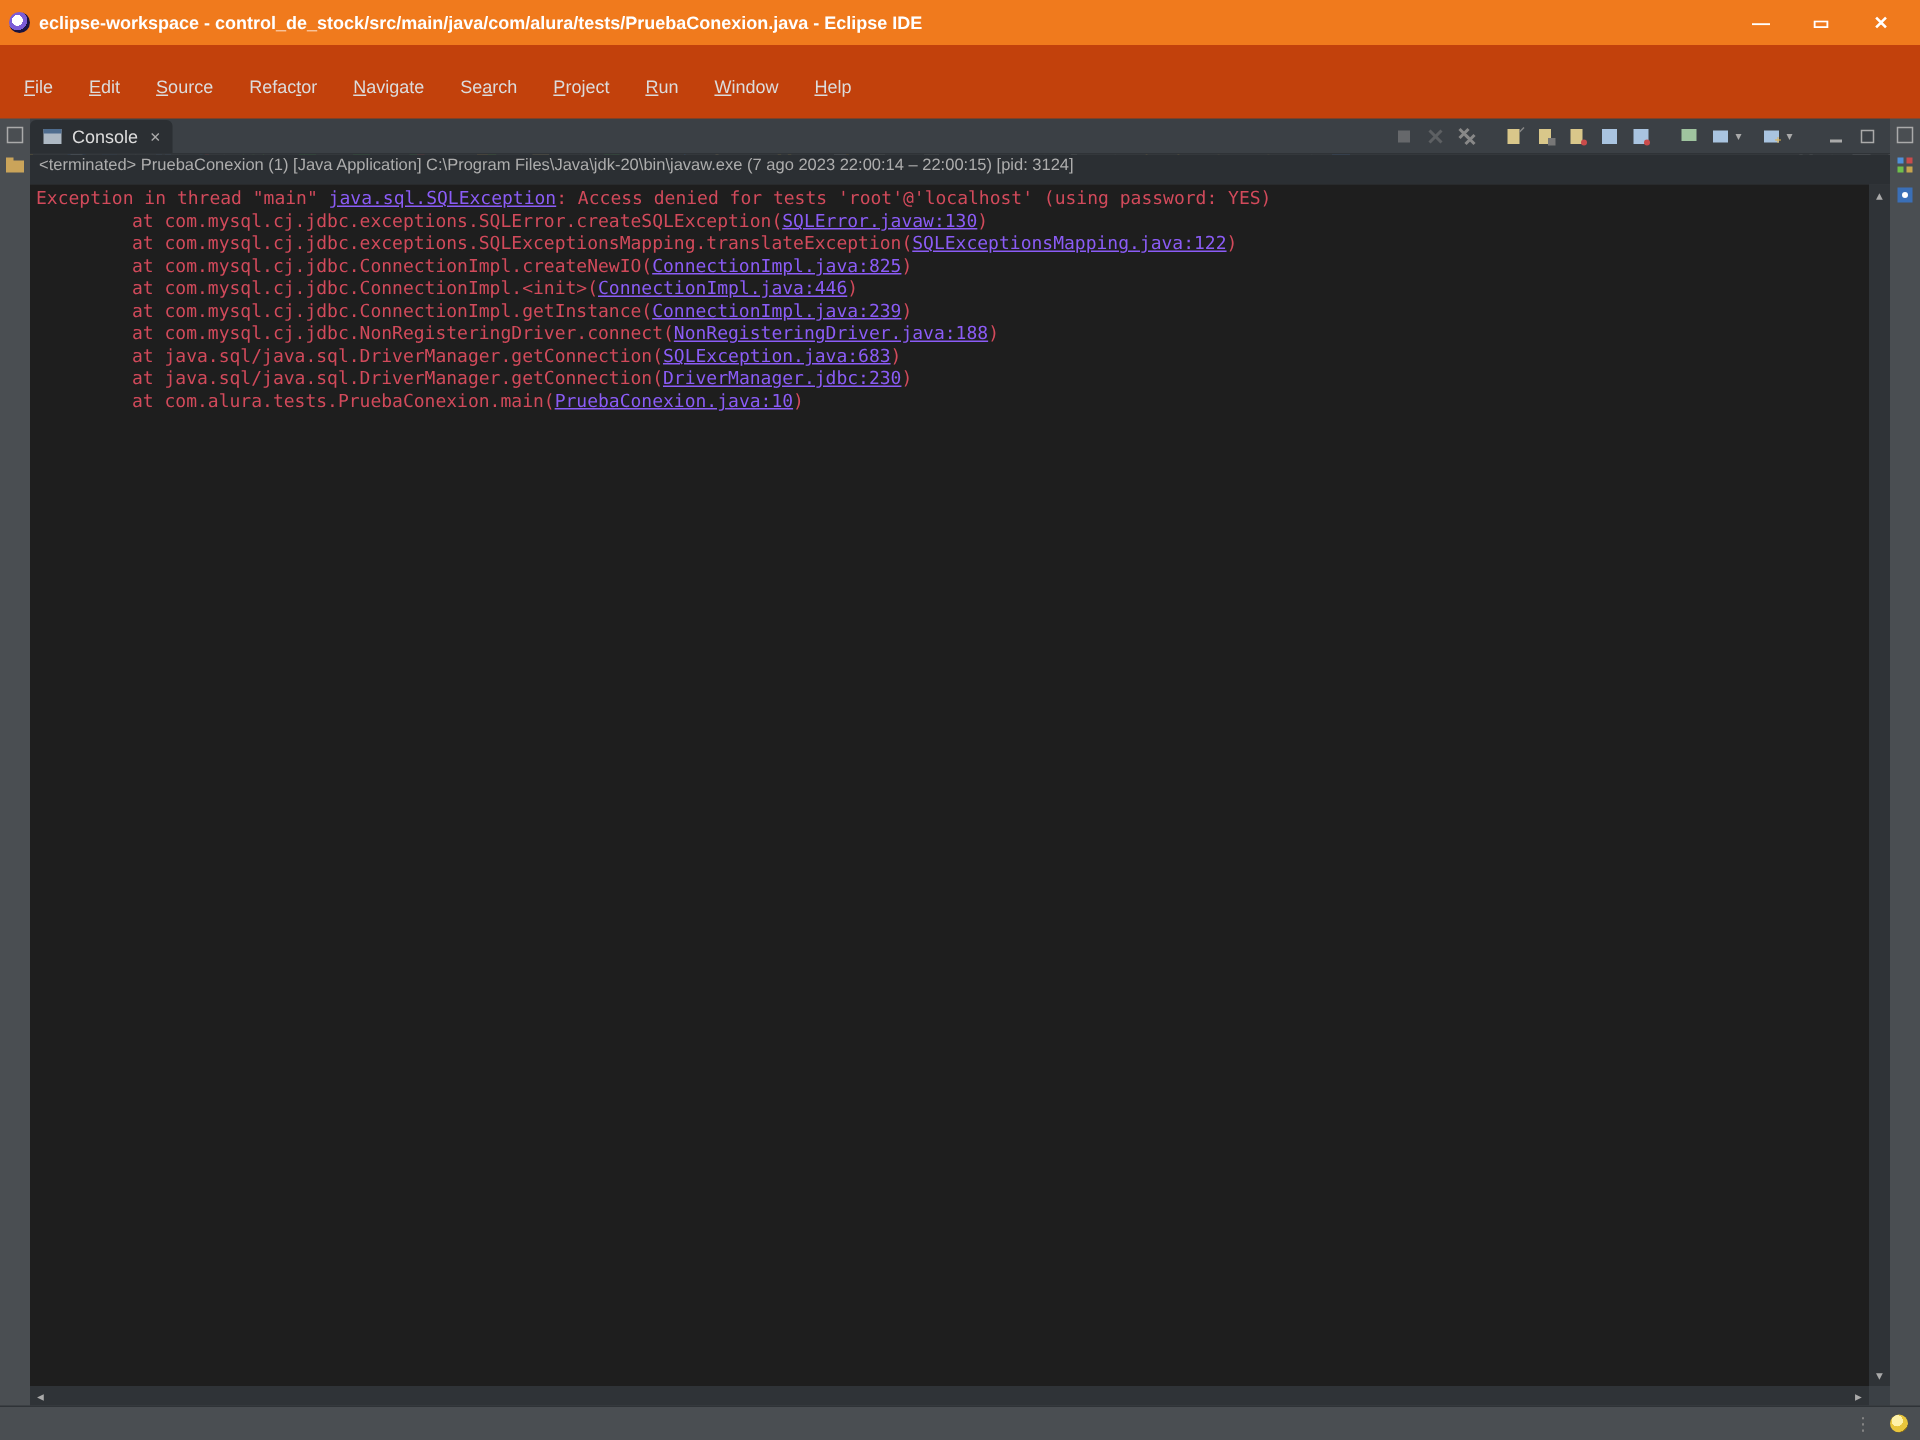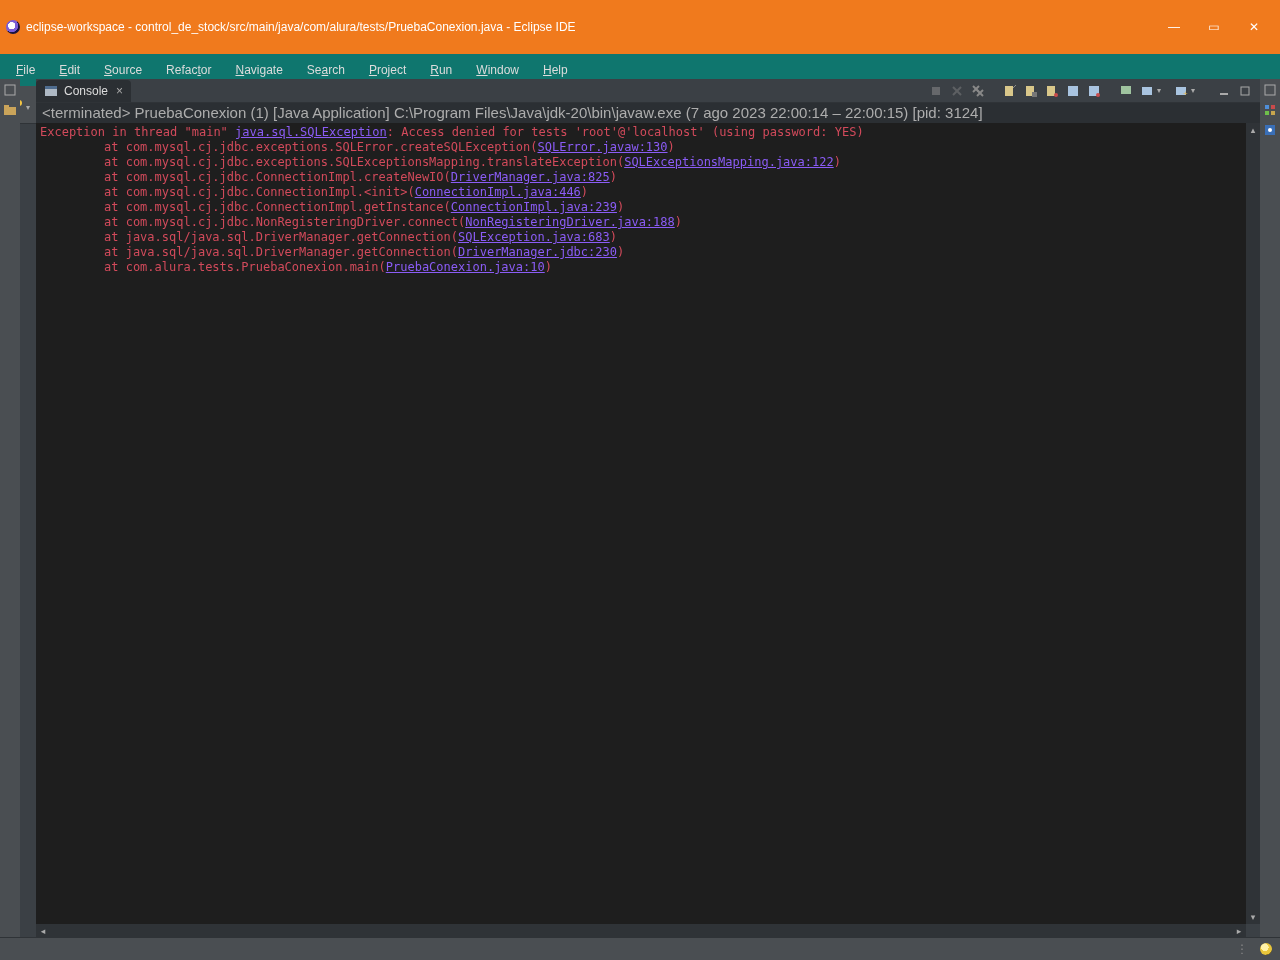--- a/index.html
+++ b/index.html
@@ -1,51 +1,51 @@
 <!DOCTYPE html>
 <html><head>
 <meta charset="utf-8">
 <style>
   html,body{margin:0;padding:0;height:100%;font-family:"Segoe UI",Tahoma,sans-serif;font-size:12px;background:#3b4045;color:#c9c9c9;}
   
-  .titlebar{height:30px;background:#f07a1d;display:flex;align-items:center;padding:12px 6px;color:#fff;font-size:12px;}
+  .titlebar{height:30px;background:#f07a1d;display:flex;align-items:center;padding:0 6px;color:#fff;font-size:12px;font-weight:bold;}
   .titlebar .eclipse-logo{width:14px;height:14px;border-radius:50%;background:radial-gradient(circle at 40% 40%,#fff 0 30%,#7b5cd6 31% 55%,#1a1340 56% 100%);margin-right:6px;}
   .titlebar .spacer{flex:1;}
   .win-btn{width:40px;height:22px;display:flex;align-items:center;justify-content:center;color:#fff;font-size:12px;}
   
-  .menubar{height:24px;background:#0f766e;display:flex;align-items:center;padding:4px 4px;font-size:12px;}
+  .menubar{height:24px;background:#c2410c;display:flex;align-items:center;padding:16px 4px;font-size:12px;}
   .menubar .mi{padding:3px 12px;color:#dcdcdc;}
   .menubar .mi u{text-decoration:underline;}
   
   .toolbar-row{background:#4a4e52;border-bottom:1px solid #2f3337;height:28px;display:flex;align-items:center;padding:2px 4px;gap:2px;}
   .tbitem{width:22px;height:22px;display:flex;align-items:center;justify-content:center;border-radius:2px;}
   .tbsep{width:4px;height:20px;border-left:1px dotted #777;margin:0 2px;}
   .tbitem svg{width:16px;height:16px;}
   .tb-dd{width:10px;color:#aaa;font-size:8px;margin-left:-2px;margin-right:2px;align-self:center;}
   .toolbar-row .spacer{flex:1;}
   
   .grip{height:5px;background:#4a4e52;}
   
   .persp{display:flex;gap:2px;}
   
   .workbench{position:absolute;top:79px;bottom:22px;left:0;right:0;display:flex;}
   .gutL{width:20px;background:#4a4e52;display:flex;flex-direction:column;align-items:center;padding-top:4px;gap:6px;}
   .gutR{width:20px;background:#4a4e52;display:flex;flex-direction:column;align-items:center;padding-top:4px;gap:6px;}
   .gut-ico{width:14px;height:14px;display:flex;align-items:center;justify-content:center;}
-  .centerCol{flex:1;display:flex;flex-direction:column;min-width:0;padding-left:16px;}
+  .centerCol{flex:1;display:flex;flex-direction:column;min-width:0;}
   
   .tabbar{height:23px;background:#3b4045;display:flex;align-items:flex-end;border-bottom:1px solid #2f3337;position:relative;}
   .tab{background:#2b2f33;color:#ddd;height:22px;display:flex;align-items:center;padding:0 6px 0 8px;gap:6px;border-top-left-radius:4px;border-top-right-radius:4px;font-size:12px;}
   .tab .icon{width:14px;height:14px;}
   .tab .closex{color:#aaa;font-size:12px;padding:0 2px;}
   .tabbar .tbactions{position:absolute;right:6px;top:0;height:23px;display:flex;align-items:center;gap:3px;}
   .tb-small{width:18px;height:18px;display:flex;align-items:center;justify-content:center;border-radius:2px;}
   .tb-small svg{width:14px;height:14px;}
   
-  .proc-line{height:18px;background:#2b2f33;color:#adadad;font-size:15px;padding:1px 6px;white-space:nowrap;overflow:hidden;}
+  .proc-line{height:18px;background:#2b2f33;color:#adadad;font-size:11px;padding:1px 6px;white-space:nowrap;overflow:hidden;}
   
   .console-wrap{flex:1;position:relative;min-height:0;}
   .console{position:absolute;left:0;right:14px;top:0;bottom:14px;background:#1e1e1e;color:#ccc;font-family:Consolas,monospace;font-size:12px;line-height:15px;padding:2px 4px;overflow:hidden;white-space:pre;}
   .vscroll{position:absolute;right:0;top:0;bottom:14px;width:14px;background:#2f3337;}
   .vscroll .up,.vscroll .dn{height:14px;display:flex;align-items:center;justify-content:center;color:#aaa;font-size:9px;}
   .vscroll .dn{position:absolute;bottom:0;width:100%;}
   .hscroll{position:absolute;left:0;right:14px;bottom:0;height:14px;background:#2f3337;}
   .hscroll .lf,.hscroll .rt{width:14px;height:14px;display:flex;align-items:center;justify-content:center;color:#aaa;font-size:9px;}
   .hscroll .rt{position:absolute;right:0;top:0;}
   .err{color:#d24a5b;}
@@ -404,21 +404,21 @@
           </div>
       </div>
     </div>
 
     <div class="proc-line">&lt;terminated&gt; PruebaConexion (1) [Java Application] C:\Program Files\Java\jdk-20\bin\javaw.exe  (7 ago 2023 22:00:14 – 22:00:15) [pid: 3124]</div>
 
     <div class="console-wrap">
       <div class="console" id="console-body"><span class="err">Exception in thread "main" </span><span class="lnk">java.sql.SQLException</span><span class="err">: Access denied for tests 'root'@'localhost' (using password: YES)</span>
 <span class="indent"></span><span class="at">at com.mysql.cj.jdbc.exceptions.SQLError.createSQLException(</span><span class="lnk">SQLError.javaw:130</span><span class="at">)</span>
 <span class="indent"></span><span class="at">at com.mysql.cj.jdbc.exceptions.SQLExceptionsMapping.translateException(</span><span class="lnk">SQLExceptionsMapping.java:122</span><span class="at">)</span>
-<span class="indent"></span><span class="at">at com.mysql.cj.jdbc.ConnectionImpl.createNewIO(</span><span class="lnk">DriverManager.java:825</span><span class="at">)</span>
+<span class="indent"></span><span class="at">at com.mysql.cj.jdbc.ConnectionImpl.createNewIO(</span><span class="lnk">ConnectionImpl.java:825</span><span class="at">)</span>
 <span class="indent"></span><span class="at">at com.mysql.cj.jdbc.ConnectionImpl.&lt;init&gt;(</span><span class="lnk">ConnectionImpl.java:446</span><span class="at">)</span>
 <span class="indent"></span><span class="at">at com.mysql.cj.jdbc.ConnectionImpl.getInstance(</span><span class="lnk">ConnectionImpl.java:239</span><span class="at">)</span>
 <span class="indent"></span><span class="at">at com.mysql.cj.jdbc.NonRegisteringDriver.connect(</span><span class="lnk">NonRegisteringDriver.java:188</span><span class="at">)</span>
 <span class="indent"></span><span class="at">at java.sql/java.sql.DriverManager.getConnection(</span><span class="lnk">SQLException.java:683</span><span class="at">)</span>
 <span class="indent"></span><span class="at">at java.sql/java.sql.DriverManager.getConnection(</span><span class="lnk">DriverManager.jdbc:230</span><span class="at">)</span>
 <span class="indent"></span><span class="at">at com.alura.tests.PruebaConexion.main(</span><span class="lnk">PruebaConexion.java:10</span><span class="at">)</span>
 </div>
       <div class="vscroll">
         <div class="up">▴</div>
         <div class="dn">▾</div>

